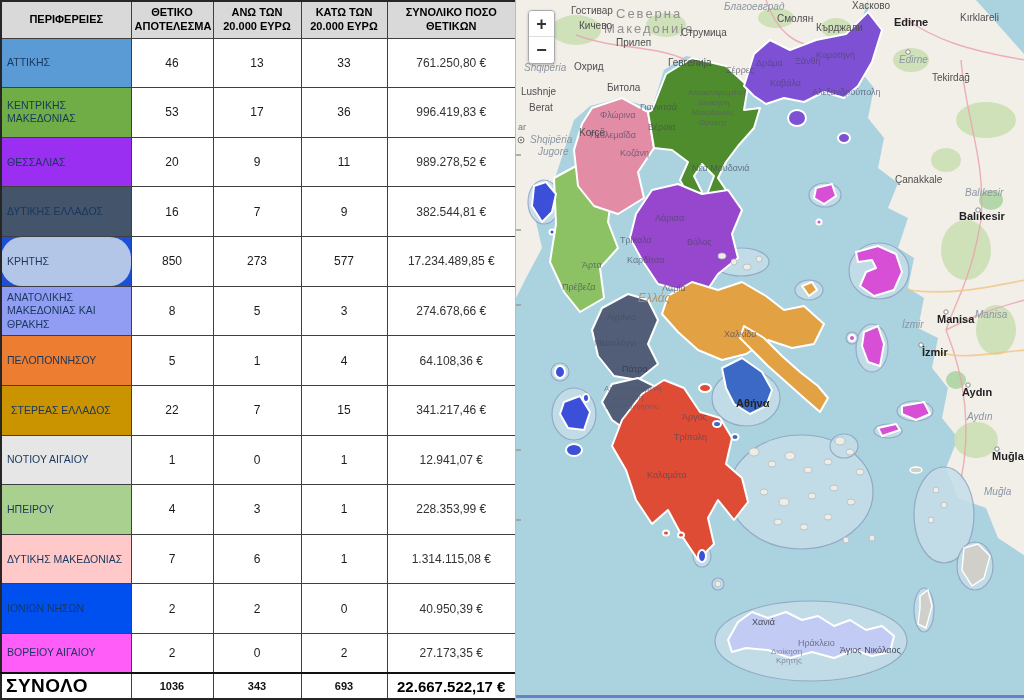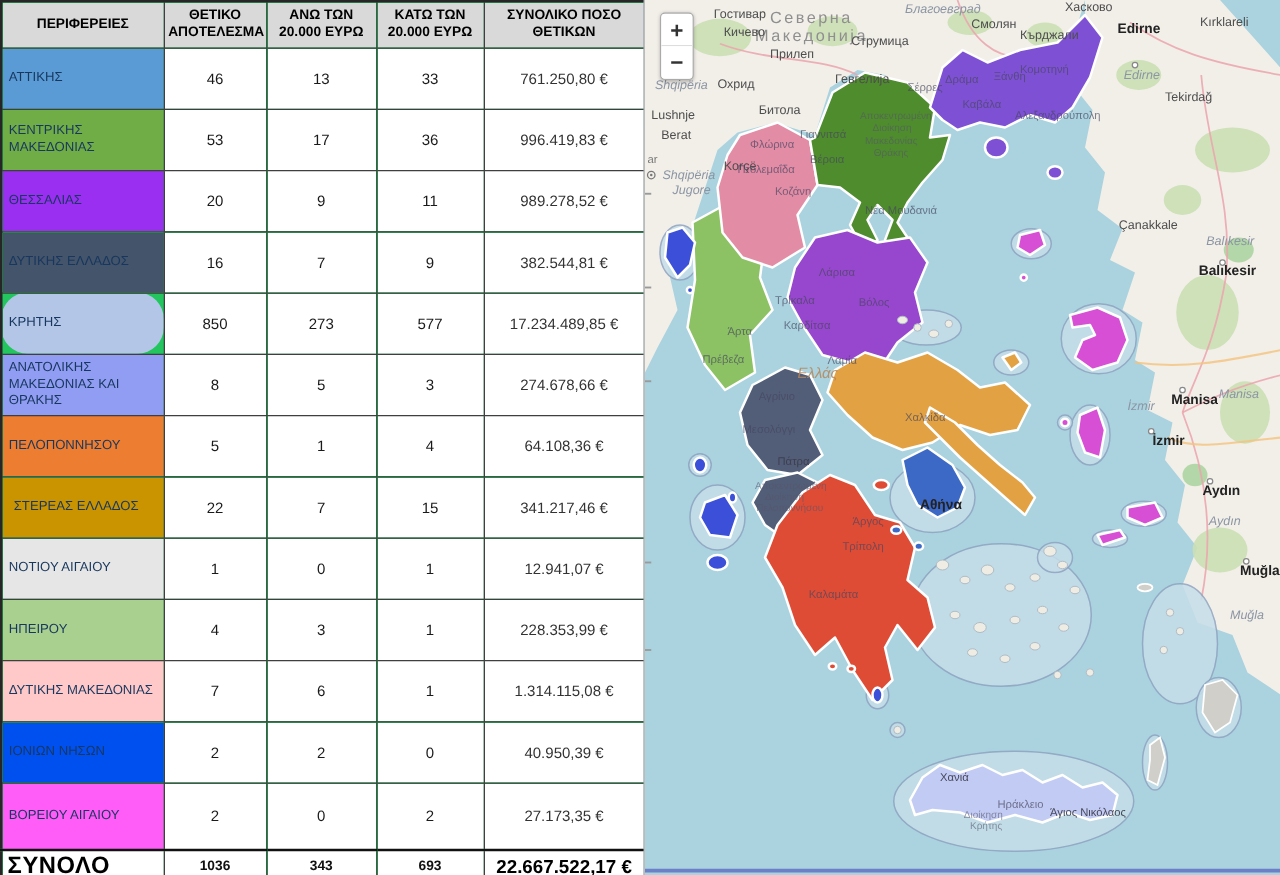--- a/index.html
+++ b/index.html
@@ -1,21 +1,21 @@
 <!DOCTYPE html>
 <html><head>
 <meta charset="utf-8">
 <style>
   * { margin:0; padding:0; box-sizing:border-box; }
   html,body { width:1024px; height:700px; overflow:hidden; background:#fff;
               font-family:"Liberation Sans", sans-serif; }
   .app { display:flex; width:1024px; height:700px; }
 
   
-  .table-panel { width:515px; height:700px; background:#22c55e; flex:none; }
+  .table-panel { width:515px; height:700px; background:#1d4ed8; flex:none; }
   table.stats { border-collapse:collapse; table-layout:fixed; width:515px; height:700px;
                 border:2px solid #262626; }
   table.stats th, table.stats td { border:1px solid #3f3f3f; overflow:hidden; }
   th.hdr { background:#d9d9d9; color:#000; font-size:11px; font-weight:bold;
            text-align:center; padding:2px 3px; line-height:1.25; }
   td.region-cell { font-size:10.5px; font-weight:normal; color:#17375e;
                    text-align:left; padding:2px 5px; line-height:1.25; }
   td.num-cell { font-size:12px; color:#1a1a1a; text-align:center; background:#fff; }
   td.amount-cell { font-size:12px; color:#333; text-align:center; background:#fff; }
   tr.total-row td { background:#fff; border-top:2px solid #111; }
@@ -156,21 +156,21 @@
             <td class="num-cell">1</td>
             <td class="amount-cell">1.314.115,08 €</td>
           </tr>
           <tr style="height: 49px;">
             <td class="region-cell" style="background: rgb(0, 80, 240);">ΙΟΝΙΩΝ ΝΗΣΩΝ</td>
             <td class="num-cell">2</td>
             <td class="num-cell">2</td>
             <td class="num-cell">0</td>
             <td class="amount-cell">40.950,39 €</td>
           </tr>
-          <tr style="height: 54px;">
+          <tr style="height: 39px;">
             <td class="region-cell" style="background: rgb(255, 92, 248);">ΒΟΡΕΙΟΥ ΑΙΓΑΙΟΥ</td>
             <td class="num-cell">2</td>
             <td class="num-cell">0</td>
             <td class="num-cell">2</td>
             <td class="amount-cell">27.173,35 €</td>
           </tr>
         </tbody>
       <tfoot>
         <tr class="total-row" style="height:26px">
           <td class="total-label">ΣΥΝΟΛΟ</td>

